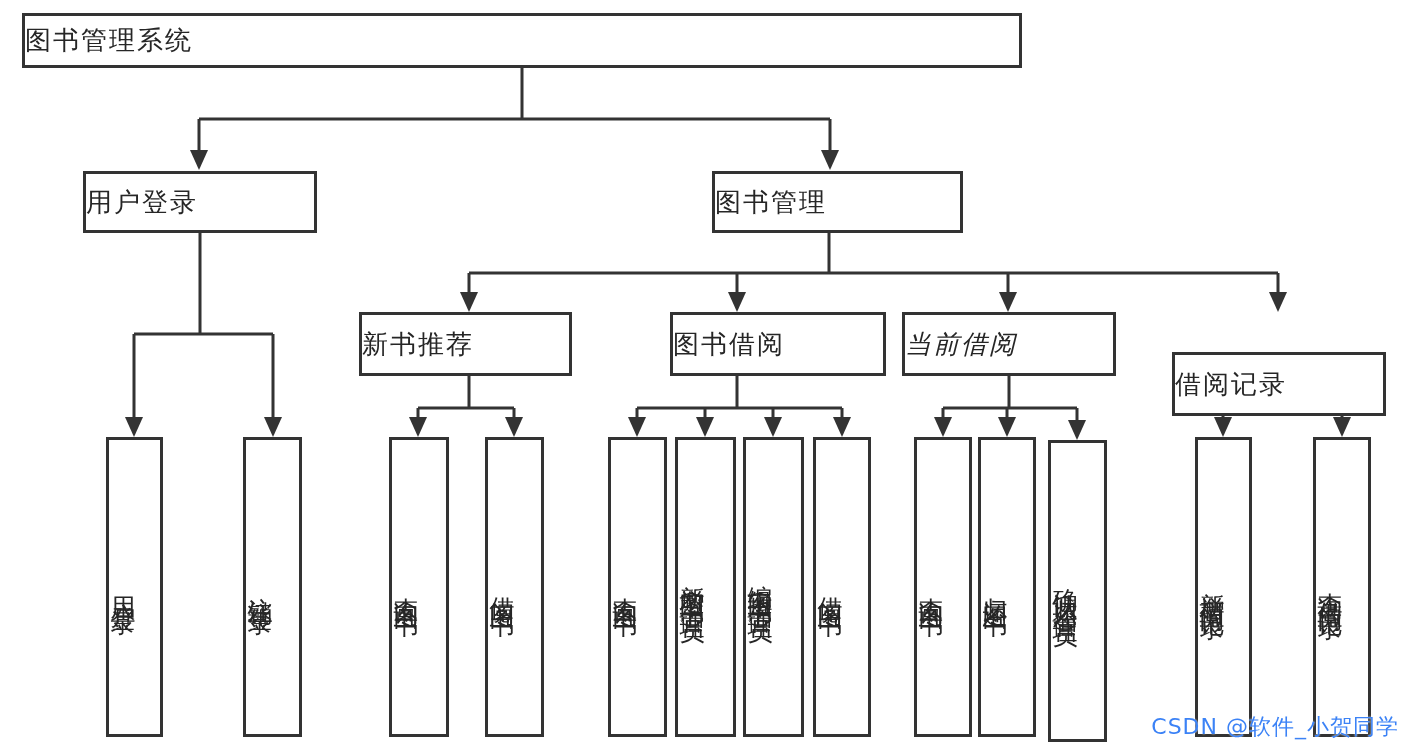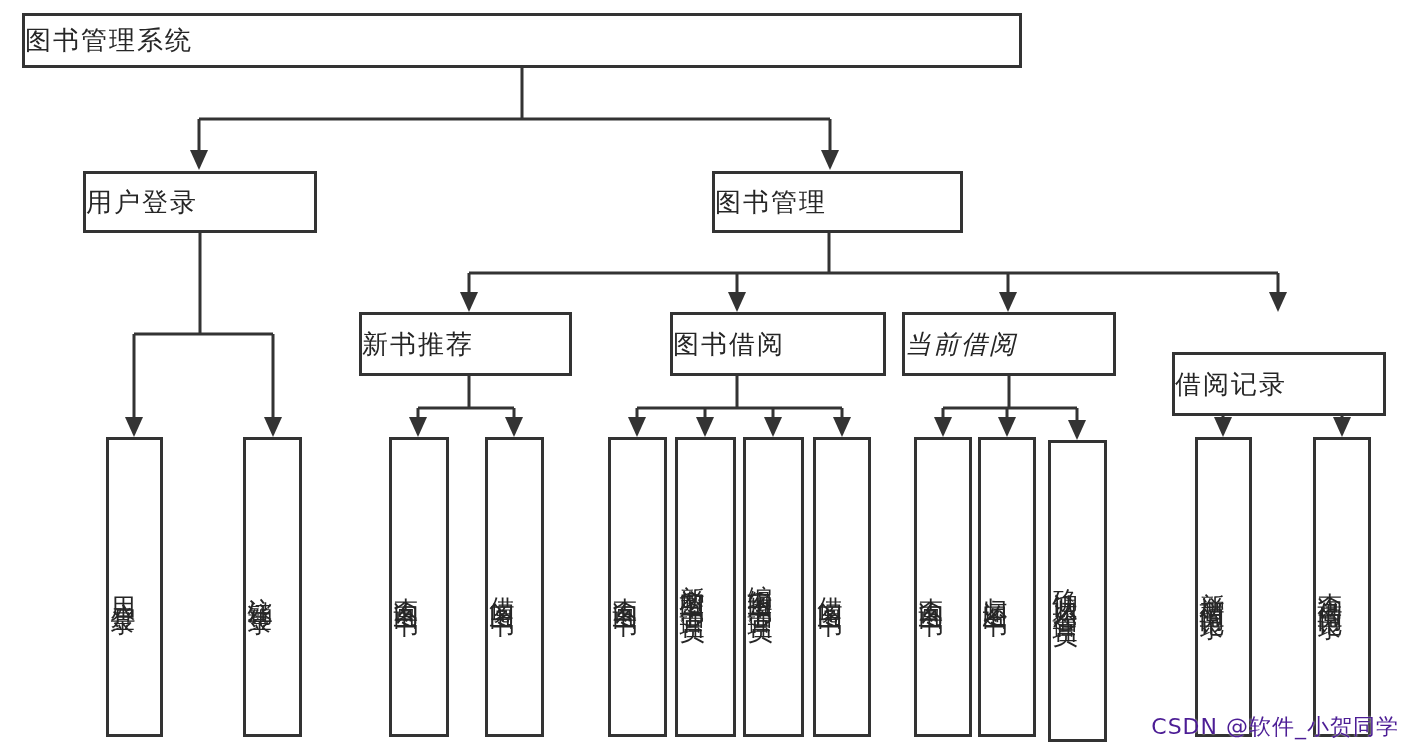--- a/index.html
+++ b/index.html
@@ -64,21 +64,21 @@
   .lf-9  { left: 914px;  width: 58px; }
   .lf-10 { left: 978px;  width: 58px; }
   .lf-11 { left: 1048px; width: 59px; top: 440px; height: 302px; }
   .lf-12 { left: 1195px; width: 57px; }
   .lf-13 { left: 1313px; width: 58px; }
   .watermark {
     position: absolute;
     right: 6px;
     bottom: 5px;
     font-size: 22px;
-    color: #4c1d95;
+    color: #3b82f6;
     letter-spacing: 1px;
     text-shadow: 0 0 2px #ffffff;
     white-space: nowrap;
     z-index: 5;
   }
 </style>
 </head>
 <body>
 
 <div id="canvas">

